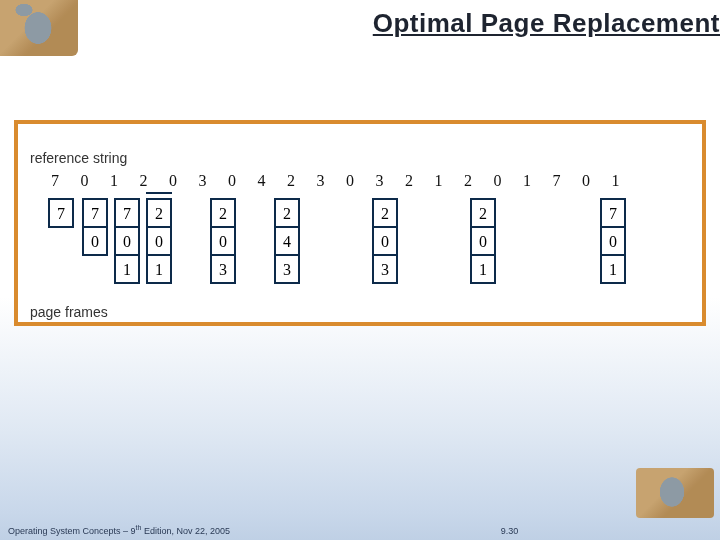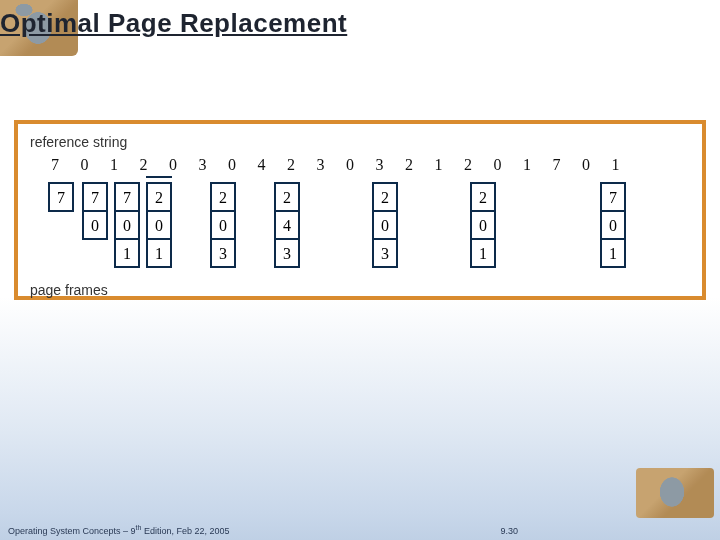--- a/index.html
+++ b/index.html
@@ -34,45 +34,45 @@
     background:
       radial-gradient(ellipse 20px 24px at 36px 24px, #8c9aa5 0%, #8c9aa5 60%, transparent 62%),
       linear-gradient(135deg, #caa36a 40%, #b68a4f 60%);
     border-radius: 4px;
     filter: saturate(0.9);
   }
 
   .title {
     position: absolute;
     top: 8px; left: 0; right: 0;
-    text-align: left;
+    text-align: right;
     font-size: 26px;
     font-weight: 700;
     text-decoration: underline;
     color: #1e2430;
     letter-spacing: 0.5px;
   }
 
   .figure {
     position: absolute;
     top: 120px;
     left: 14px;
     right: 14px;
     border: 4px solid #d98b2e;
     background: #ffffff;
-    padding: 8px 10px 18px 10px;
-    height: 180px;
+    padding: 24px 10px 18px 10px;
+    height: 206px;
   }
 
   .fig-label {
     font-size: 14px;
     color: #333;
     margin: 2px 0 6px 2px;
   }
-  .fig-label-bottom { margin-top: 0; }
+  .fig-label-bottom { margin-top: 6px; }
 
   .refrow {
     display: flex;
     gap: 15.5px;
     padding-left: 20px;
     font-size: 16px;
     font-family: "Times New Roman", serif;
     color: #111;
     margin-bottom: 8px;
   }
@@ -202,16 +202,16 @@
       </div>
     </div>
 
   <div class="fig-label fig-label-bottom">page frames</div>
 </div>
 
 <div class="logo-bot"></div>
 
 <div class="footer">
   <div>
-    <span>Operating System Concepts – 9</span><sup>th</sup><span> Edition, Feb 22, 2005</span>
+    <span>Operating System Concepts – 9</span><sup>th</sup><span> Edition, Nov 22, 2005</span>
   </div>
   <div class="mid">9.30</div>
 </div>
 
 </body></html>

